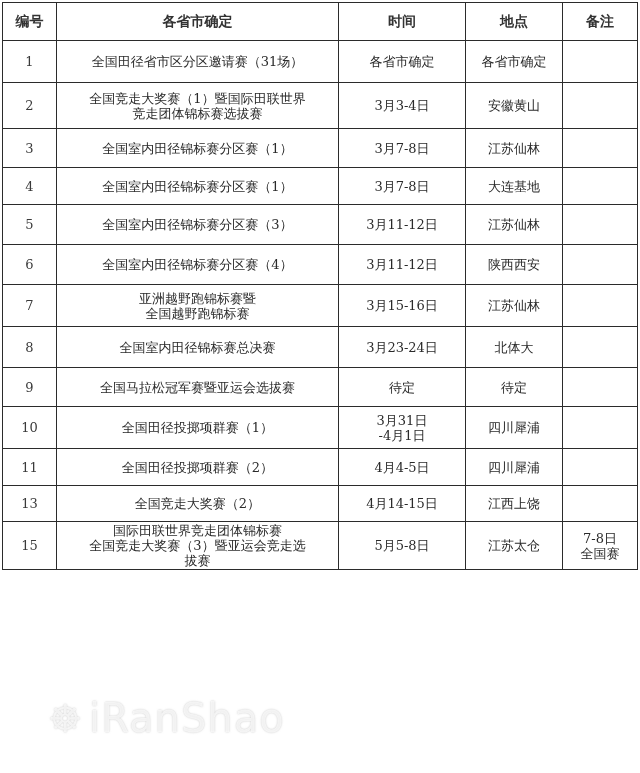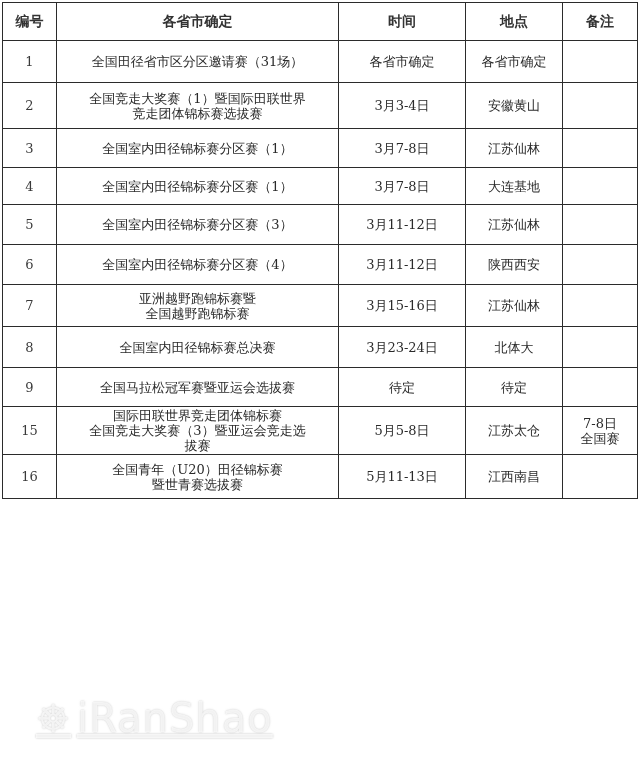--- a/index.html
+++ b/index.html
@@ -7,21 +7,21 @@
   table.sched { position: absolute; left: 2px; top: 2px; border-collapse: collapse; table-layout: fixed; width: 636px; }
   table.sched td, table.sched th { border: 1.5px solid #2b2b2b; text-align: center; vertical-align: middle; padding: 0; font-size: 13px; line-height: 15px; font-weight: normal; }
   table.sched th { font-weight: bold; font-size: 14px; color: #333; }
   .c-no { width: 54px; }
   .c-name { width: 282px; }
   .c-time { width: 127px; }
   .c-place { width: 97px; }
   .c-note { width: 75px; }
   .num { font-family: "DejaVu Serif", serif; font-size: 14px; color: #3a3a3a; }
   .multi { white-space: pre-line; }
-  .watermark { position: absolute; left: 36px; top: 695px; font-family: "DejaVu Sans", sans-serif; font-size: 40px; color: rgba(255,255,255,0.75); letter-spacing: 1px; text-shadow: 0 0 2px rgba(160,160,160,0.6); pointer-events: none; text-decoration: underline; }
+  .watermark { position: absolute; left: 48px; top: 695px; font-family: "DejaVu Sans", sans-serif; font-size: 40px; color: rgba(255,255,255,0.75); letter-spacing: 1px; text-shadow: 0 0 2px rgba(160,160,160,0.6); pointer-events: none; }
   .watermark .logo { font-size: 38px; margin-right: 6px; }
 </style>
 </head>
 <body>
 
 <table class="sched">
   <colgroup>
     <col class="c-no">
       <col class="c-name">
       <col class="c-time">
@@ -96,36 +96,50 @@
       <td>北体大</td>
       <td class="multi"></td>
     </tr>
     <tr style="height:39px">
       <td class="num">9</td>
       <td class="multi">全国马拉松冠军赛暨亚运会选拔赛</td>
       <td class="multi">待定</td>
       <td>待定</td>
       <td class="multi"></td>
     </tr>
+    <tr style="height:42px">
+      <td class="num">10</td>
+      <td class="multi">全国田径投掷项群赛（1）</td>
+      <td class="multi">3月31日
+-4月1日</td>
+      <td>四川犀浦</td>
+      <td class="multi"></td>
+    </tr>
+    <tr style="height:37px">
+      <td class="num">11</td>
+      <td class="multi">全国田径投掷项群赛（2）</td>
+      <td class="multi">4月4-5日</td>
+      <td>四川犀浦</td>
+      <td class="multi"></td>
+    </tr>
+    <tr style="height:36px">
+      <td class="num">13</td>
+      <td class="multi">全国竞走大奖赛（2）</td>
+      <td class="multi">4月14-15日</td>
+      <td>江西上饶</td>
+      <td class="multi"></td>
+    </tr>
     <tr style="height:48px">
       <td class="num">15</td>
       <td class="multi">国际田联世界竞走团体锦标赛
 全国竞走大奖赛（3）暨亚运会竞走选
 拔赛</td>
       <td class="multi">5月5-8日</td>
       <td>江苏太仓</td>
       <td class="multi">7-8日
 全国赛</td>
     </tr>
-    <tr style="height:44px">
-      <td class="num">16</td>
-      <td class="multi">全国青年（U20）田径锦标赛
-暨世青赛选拔赛</td>
-      <td class="multi">5月11-13日</td>
-      <td>江西南昌</td>
-      <td class="multi"></td>
-    </tr>
   </tbody>
 </table>
 
 <div class="watermark">
   <span class="logo">☸</span><span>iRanShao</span>
 </div>
 
 </body></html>

